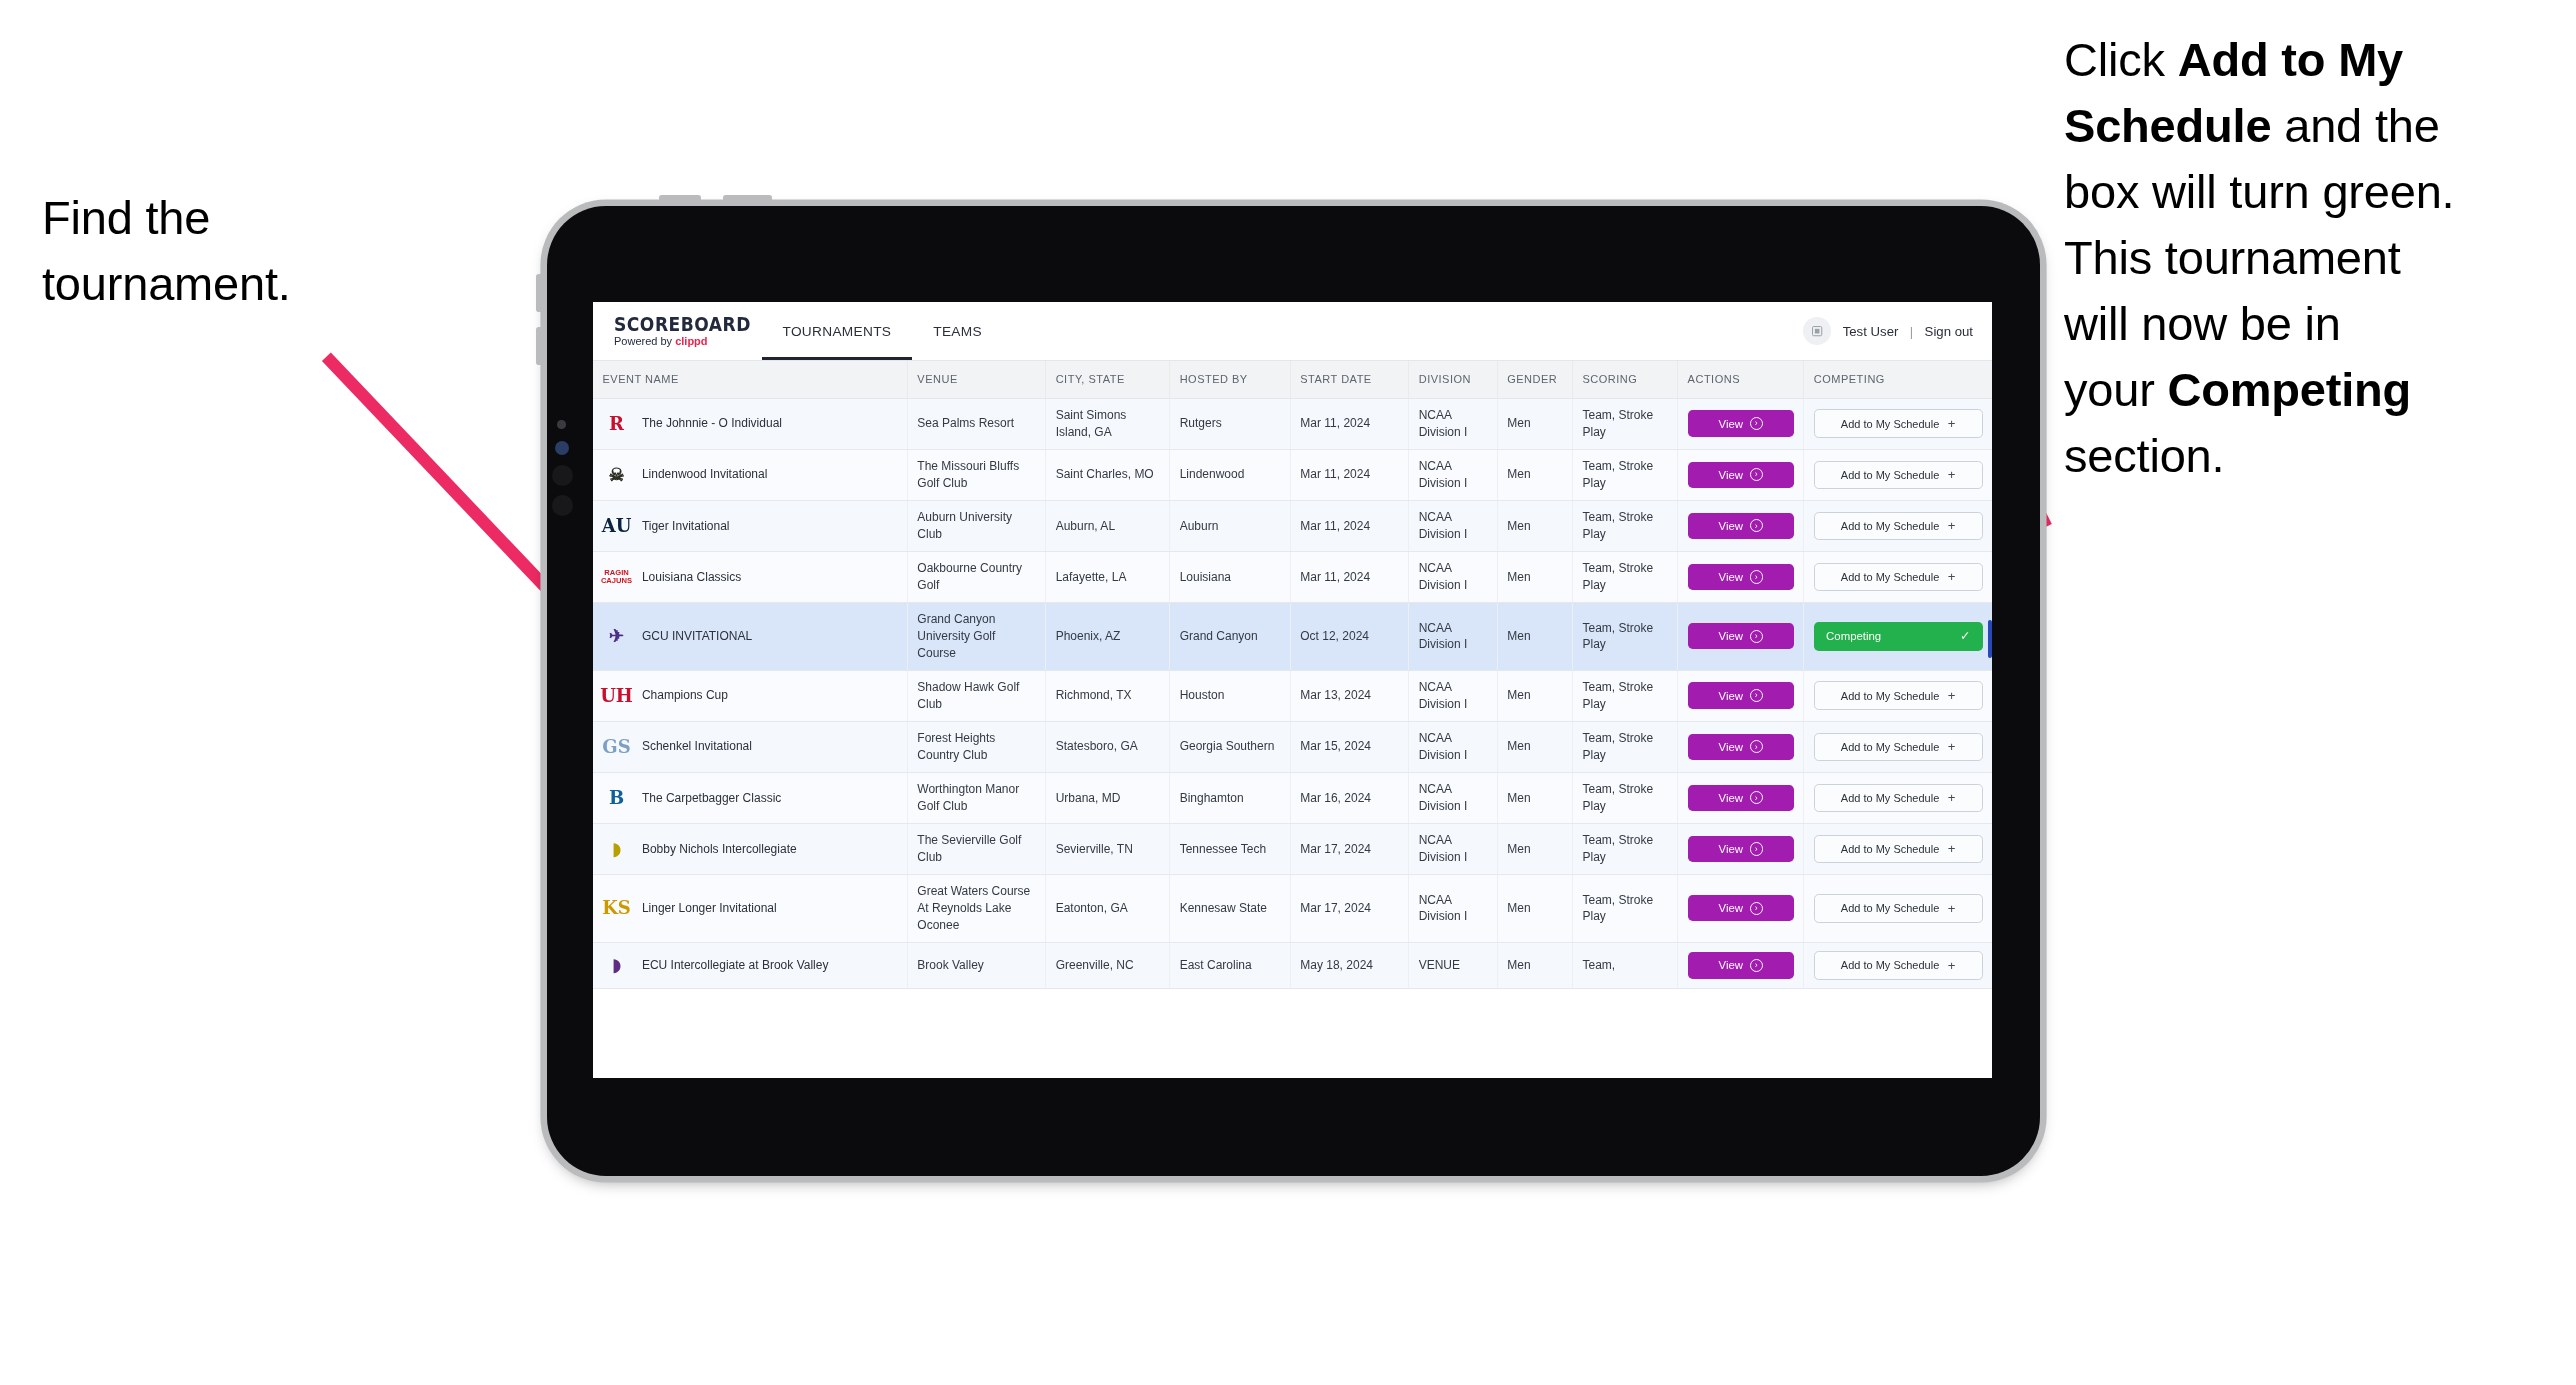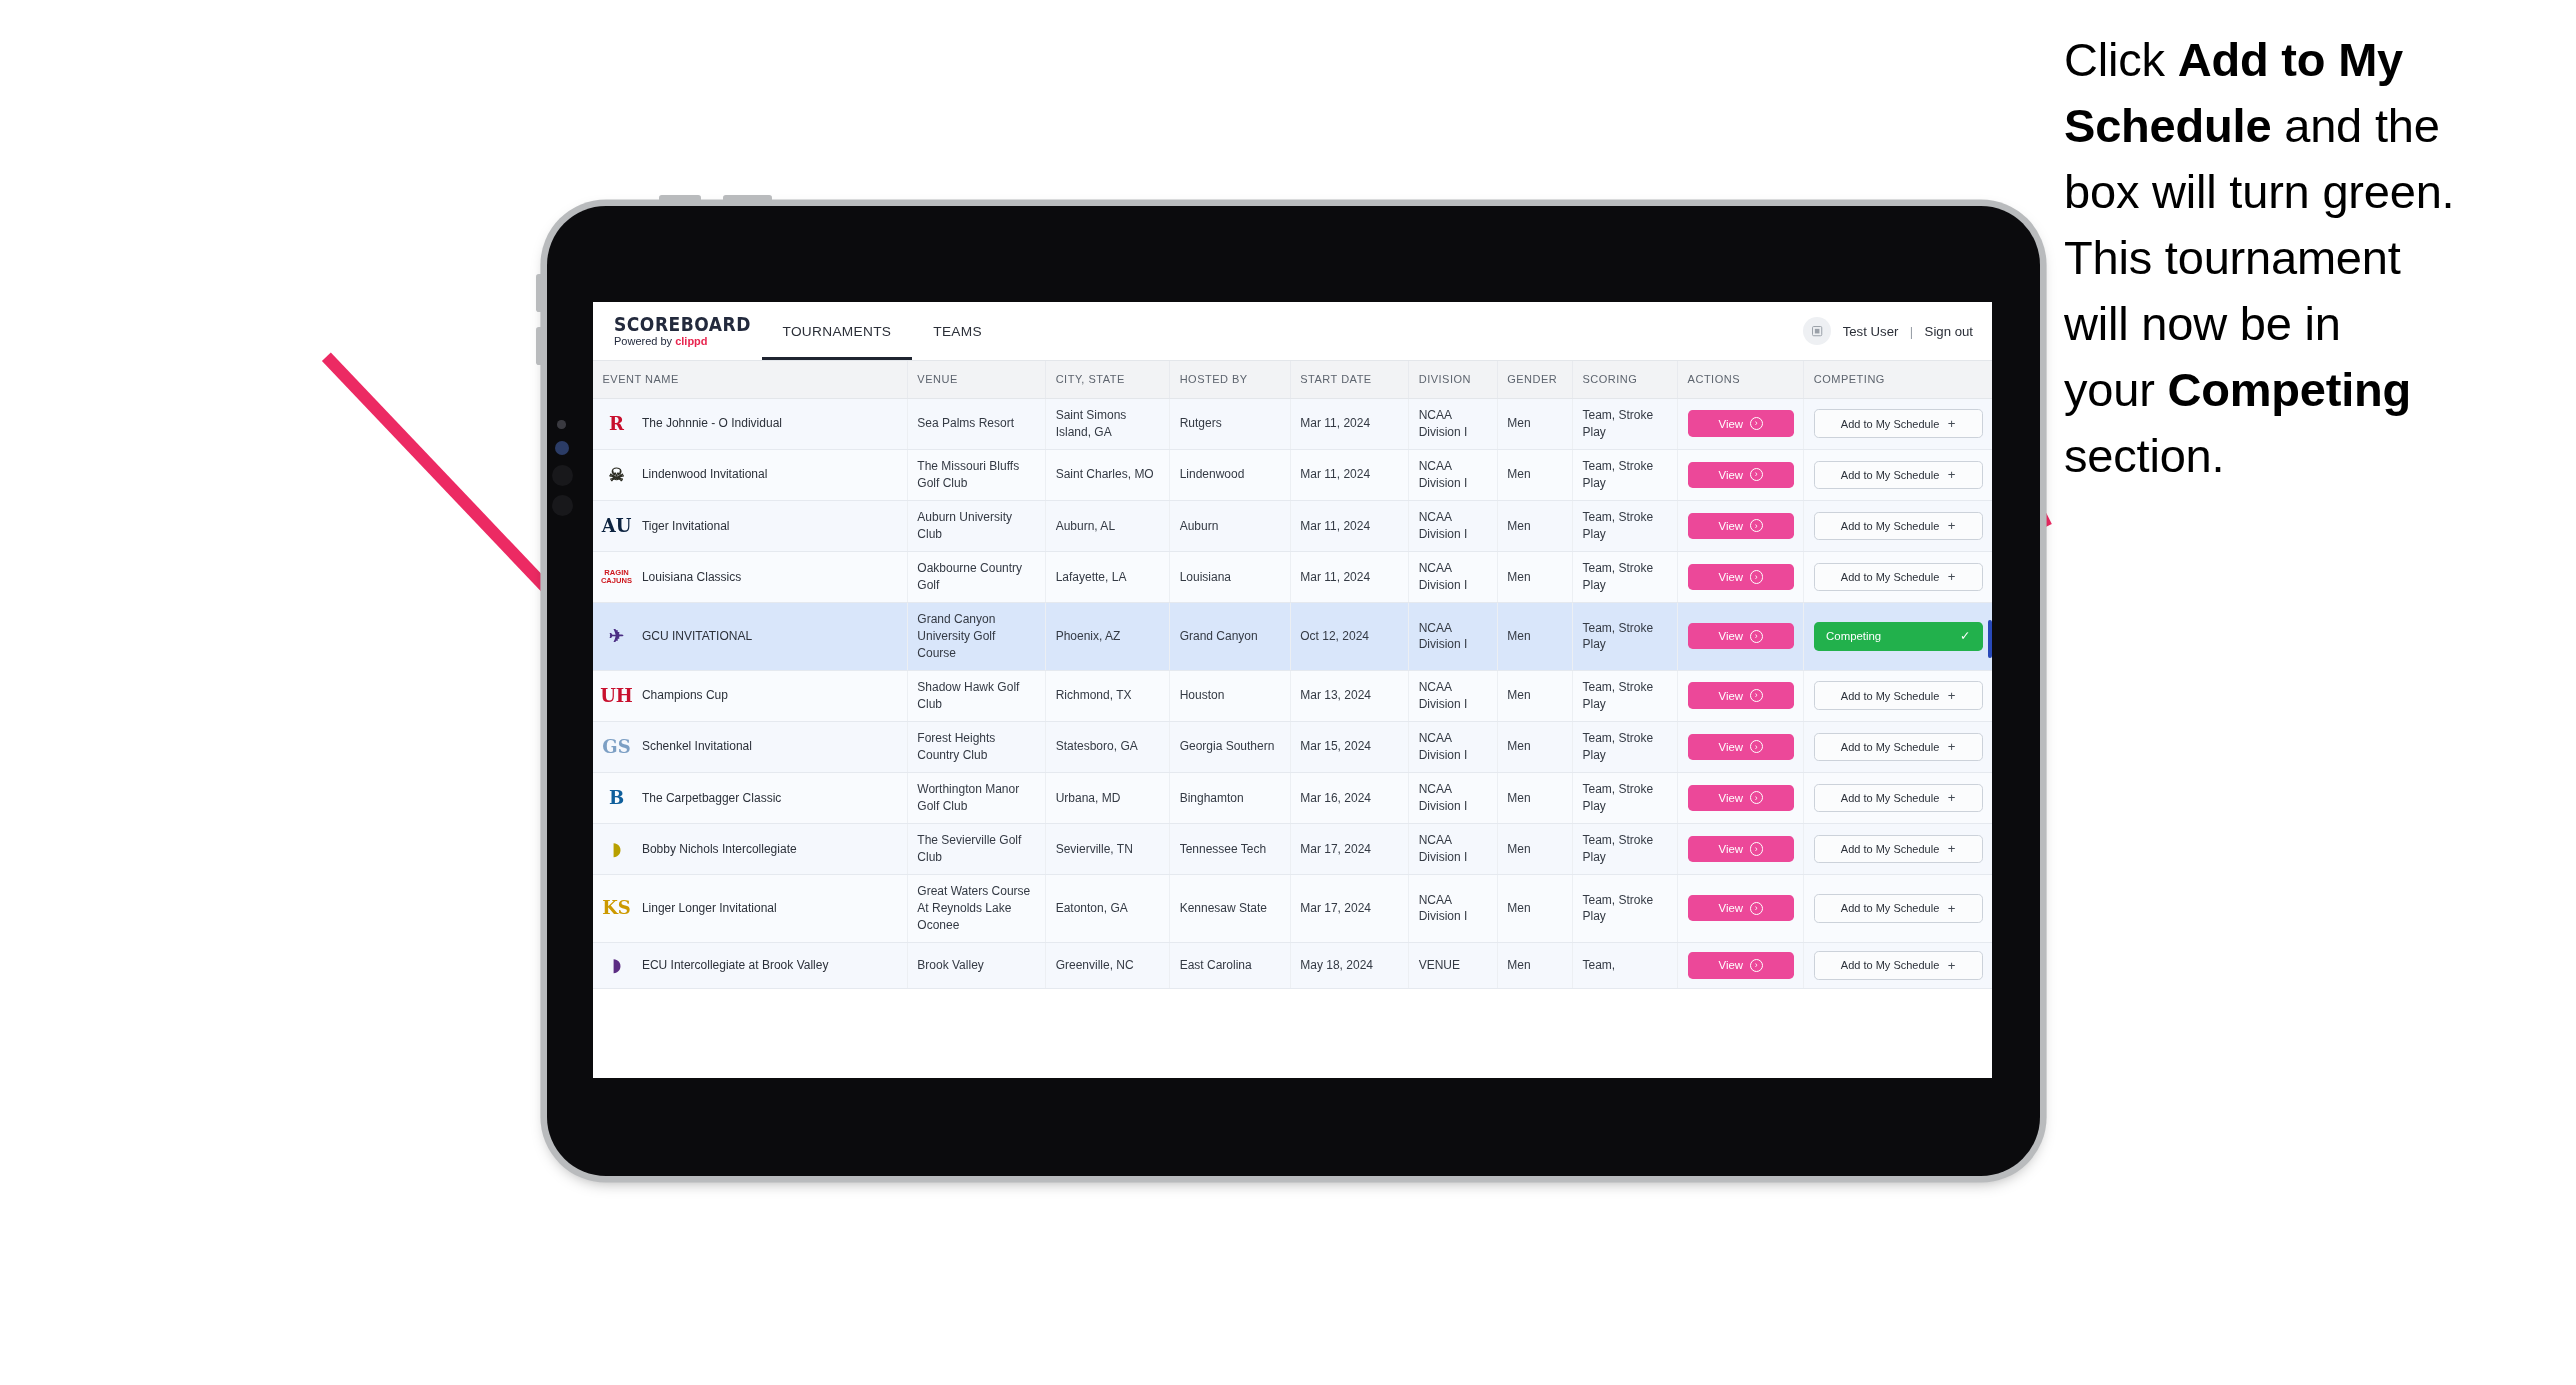--- a/index.html
+++ b/index.html
@@ -152,21 +152,21 @@
     width: 28px; height: 26.5px; flex:none;
     display:flex; align-items:center; justify-content:center;
     font-weight:900; font-size: 18px; line-height:1;
     font-family:"DejaVu Serif", serif;
   }
   .logo.small-txt { font-size: 7.6px; font-family:"Liberation Sans", sans-serif; font-weight:800; text-align:center; line-height:1.05;}
   .evname { font-size: 12px; color:#2c313a; }
 
   .btn-view {
     display:inline-flex; align-items:center; justify-content:center; gap:6.6px;
-    background:#ec4899; color:#fff;
+    background:#a21caf; color:#fff;
     border-radius: 4.7px; padding: 6.6px 13.2px;
     font-size: 11.4px; border: none; cursor:pointer;
     width: 100%;
   }
   .btn-view .circ {
     width: 13.2px; height:13.2px; border-radius:50%;
     border: 1.3px solid #fff; display:inline-flex;
     align-items:center; justify-content:center; font-size: 8.5px; line-height:1;
   }
   .btn-add {
@@ -189,20 +189,24 @@
   .scroll-ind {
     position:absolute; right: 0px; top: 318px;
     width: 3.8px; height: 38px; background:#2849b8; border-radius:1.9px;
   }
 </style>
 </head>
 <body>
 
 <div class="page">
 
+  <div class="annot annot-left">
+    <span class="ln">Find the</span>
+    <span class="ln">tournament.</span>
+  </div>
 
   <div class="annot annot-right" id="annot-right">
       <span class="ln"><span>Click </span><b>Add to My</b></span>
       <span class="ln"><b>Schedule</b><span> and the</span></span>
       <span class="ln"><span>box will turn green.</span></span>
       <span class="ln"><span>This tournament</span></span>
       <span class="ln"><span>will now be in</span></span>
       <span class="ln"><span>your </span><b>Competing</b></span>
       <span class="ln"><span>section.</span></span>
     </div>

